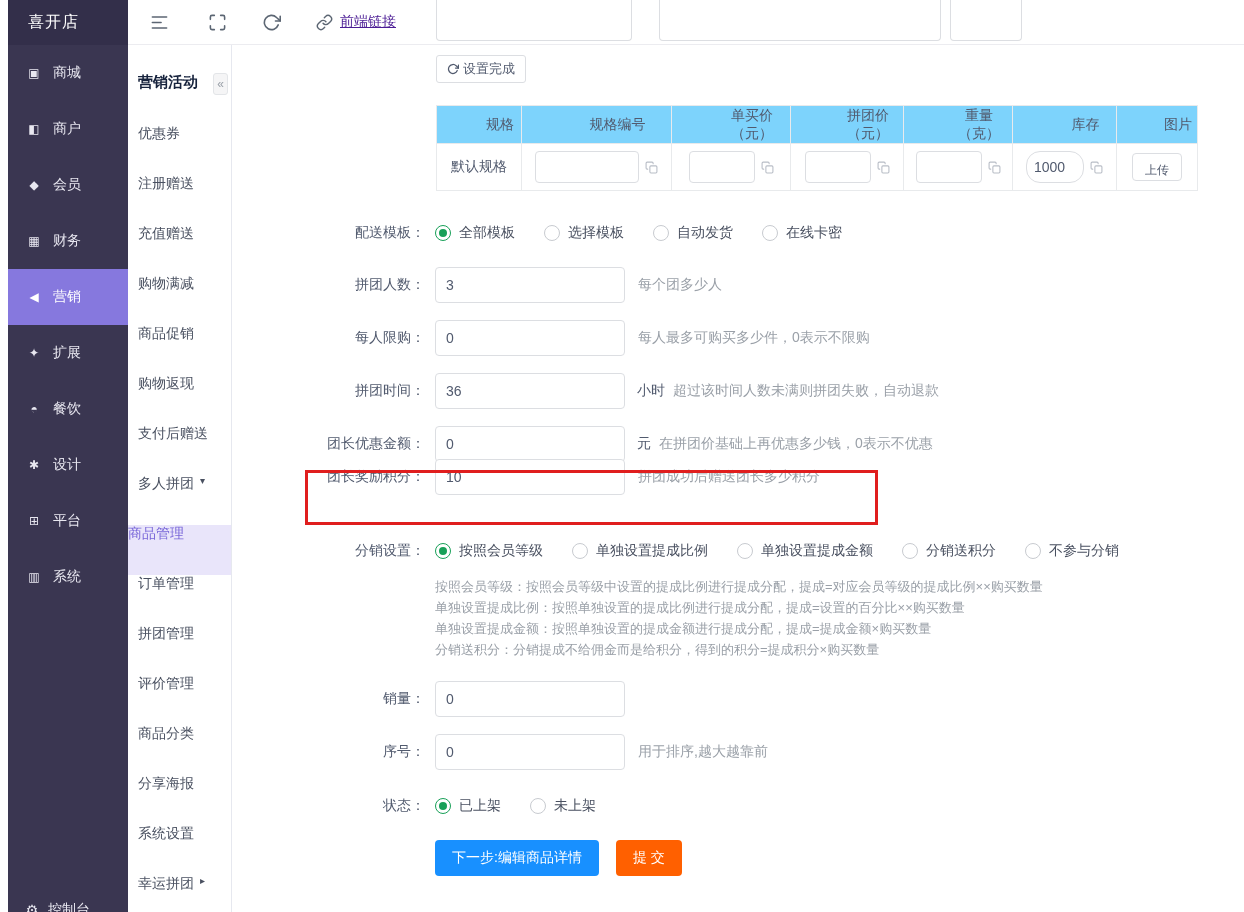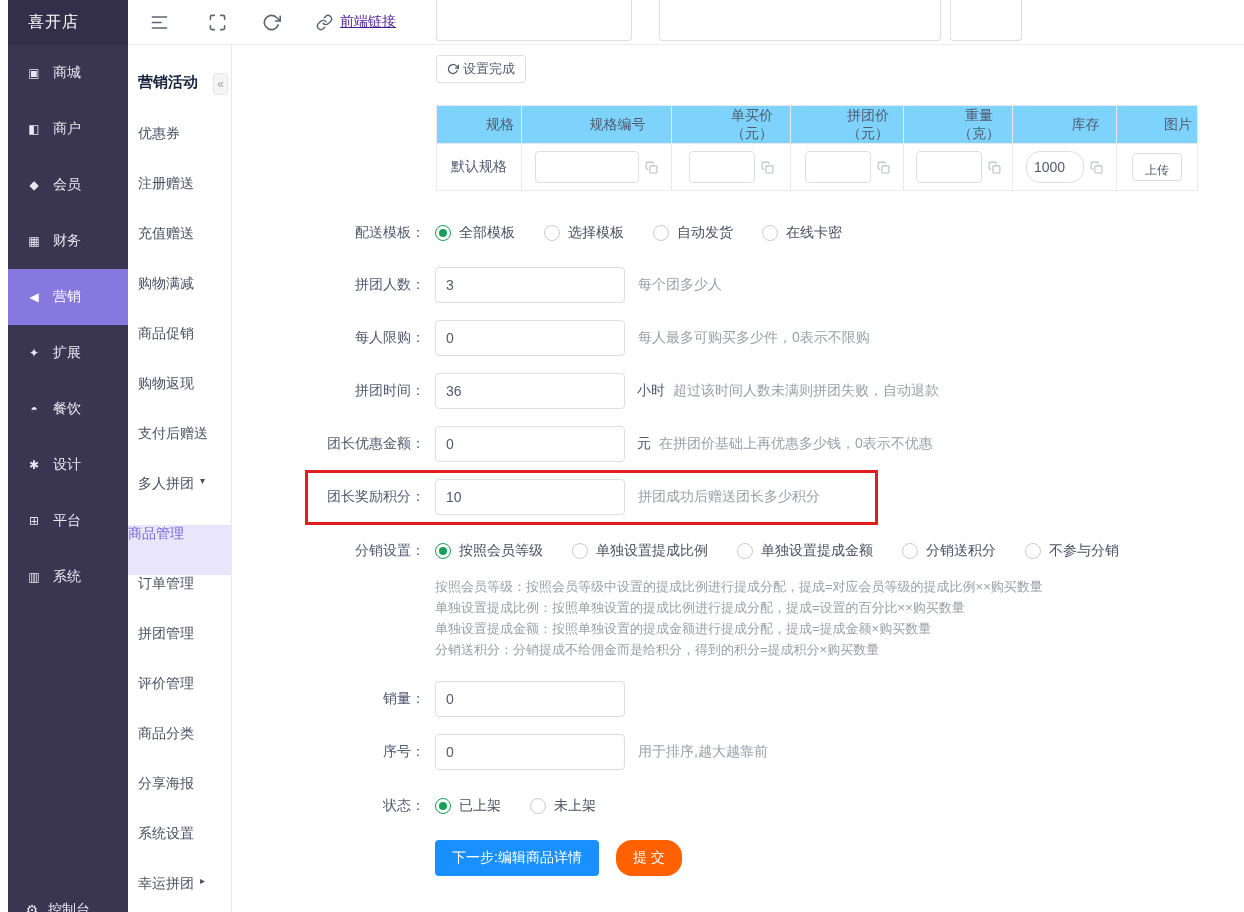--- a/index.html
+++ b/index.html
@@ -77,21 +77,21 @@
   .radio.checked .rdot { border-color:#18a058; }
   .radio.checked .rdot::after { content:""; position:absolute; left:3px; top:3px; width:8px; height:8px;
           border-radius:50%; background:#18a058; }
 
   .help-block { position:absolute; left:203px; top:531px; font-size:13px; color:#9aa0a8; line-height:21px; }
 
   .actions { position:absolute; left:203px; top:795px; display:flex; gap:17px; }
   .btn-primary { height:36px; padding:0 17px; background:#1890ff; color:#fff; border:none;
                  border-radius:4px; font-size:14px; cursor:pointer; }
   .btn-submit { height:36px; padding:0 17px; background:#ff6000; color:#fff; border:none;
-                border-radius:16px; font-size:14px; cursor:pointer; }
+                border-radius:4px; font-size:14px; cursor:pointer; }
 
   .annotation { position:absolute; left:73px; top:425px; width:573px; height:55px;
                 border:3px solid #e01e1e; pointer-events:none; z-index:10; }
 </style>
 </head>
 <body>
 
 <div class="screen">
 
   <aside class="sidebar">
@@ -355,21 +355,21 @@
       <span class="hint">超过该时间人数未满则拼团失败，自动退款</span>
     </div>
 
     <div class="frow" style="top:381px">
       <span class="flabel">团长优惠金额：</span>
       <input class="finput" value="0" style="">
       <span class="unit">元</span>
       <span class="hint">在拼团价基础上再优惠多少钱，0表示不优惠</span>
     </div>
 
-    <div class="frow" style="top:434px">
+    <div class="frow" style="top:414px">
       <span class="flabel">团长奖励积分：</span>
       <input class="finput" value="10" style="">
       <span class="hint">拼团成功后赠送团长多少积分</span>
     </div>
     <div class="annotation"></div>
 
     <div class="frow" style="top:488px">
       <span class="flabel">分销设置：</span>
       <div class="radios">
         <span class="radio checked">

